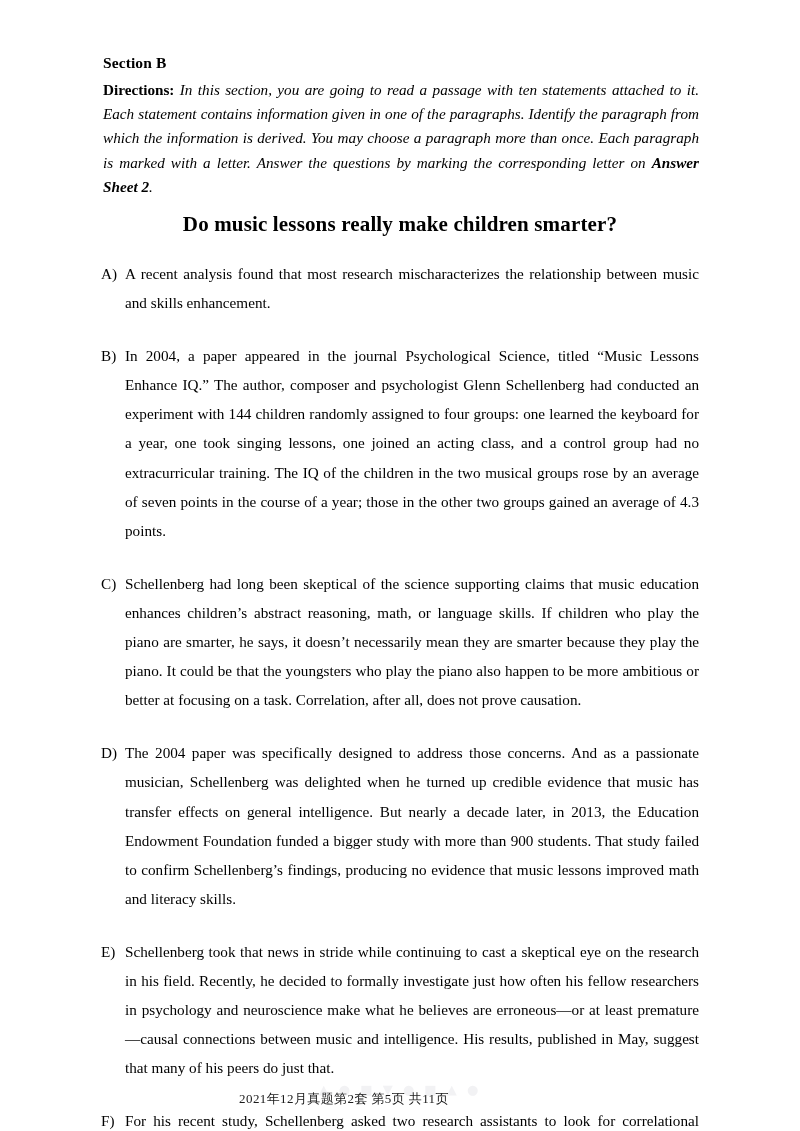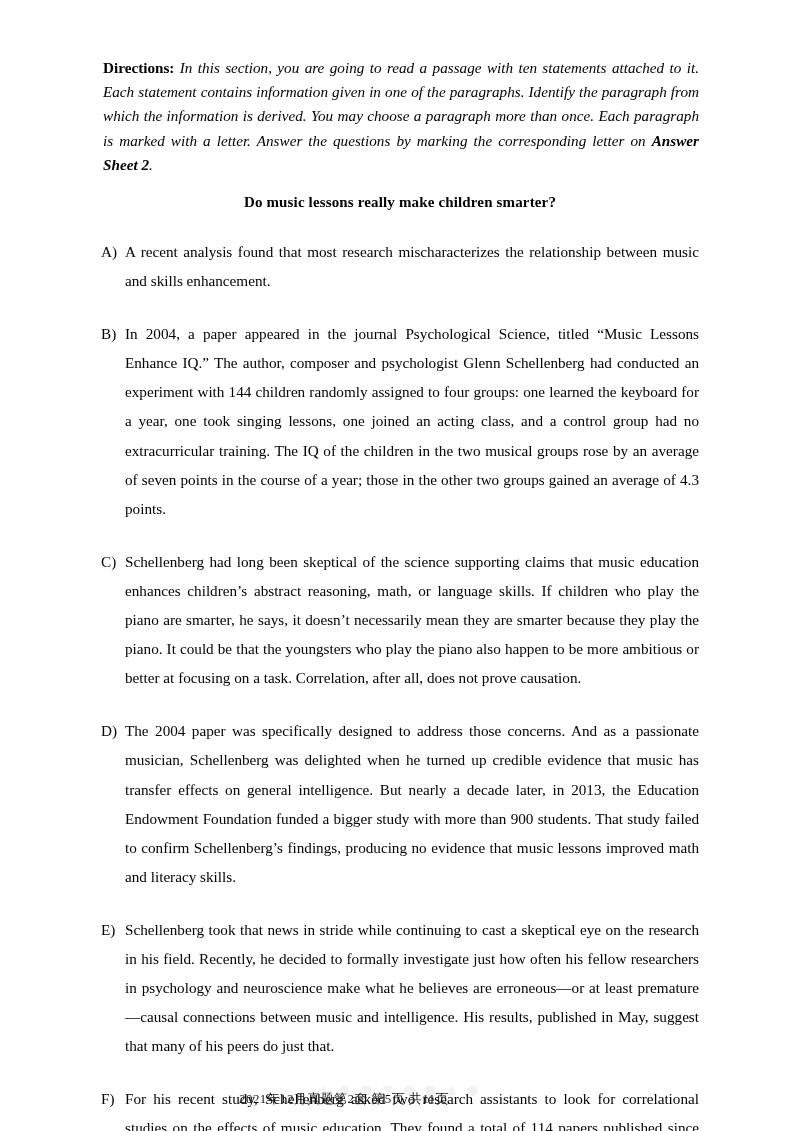--- a/index.html
+++ b/index.html
@@ -73,21 +73,21 @@
   }
   .directions .dir-sheet {
     font-weight: bold;
     font-style: italic;
   }
 
   
   .passage-title {
     text-align: center;
     font-weight: bold;
-    font-size: 15px;
+    font-size: 21px;
     line-height: 22px;
     margin: 0 0 10px 0;
     letter-spacing: 0.15px;
   }
 
   
   .para {
     position: relative;
     padding-left: 24px;
     font-size: 15.2px;
@@ -125,20 +125,21 @@
 </style>
 </head>
 <body>
 
 <div id="page">
 
   <div id="watermark">▲ ● ■ ▼ ● ■ ▲ ●</div>
 
   <div id="content">
 
+    <div class="section-head">Section B</div>
 
     <p class="directions"><span class="dir-label">Directions:</span><span> In this section, you are going to read a passage with ten statements attached to it. Each statement contains information given in one of the paragraphs. Identify the paragraph from which the information is derived. You may choose a paragraph more than once. Each paragraph is marked with a letter. Answer the questions by marking the corresponding letter on </span><span class="dir-sheet">Answer Sheet 2</span><span>.</span></p>
 
     <div class="passage-title">Do music lessons really make children smarter?</div>
 
     <div class="para">
       <span class="marker">A)</span>
       <span class="body">A recent analysis found that most research mischaracterizes the relationship between music and skills enhancement.</span>
     </div>
 

